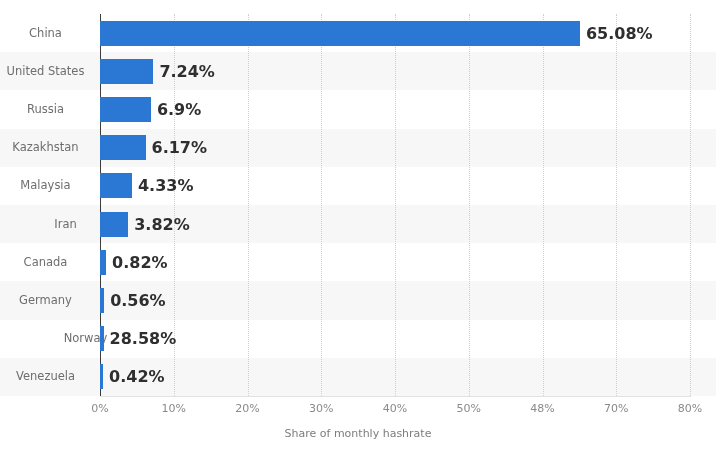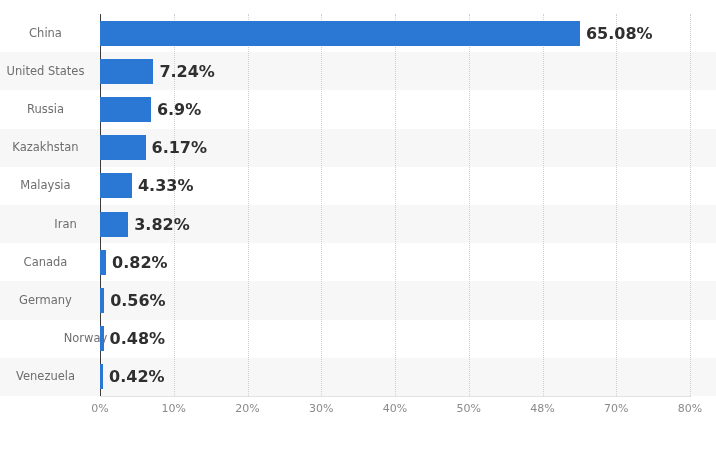--- a/index.html
+++ b/index.html
@@ -163,31 +163,32 @@
       <div class="bar-value" style="top: 121.2px; left: 51.5037px;">6.17%</div>
       <div class="bar" style="top: 159.4px; left: 0px; width: 31.9337px; background: rgb(42, 120, 212);"></div>
       <div class="bar-value" style="top: 159.4px; left: 37.9338px;">4.33%</div>
       <div class="bar" style="top: 197.6px; left: 0px; width: 28.1725px; background: rgb(42, 120, 212);"></div>
       <div class="bar-value" style="top: 197.6px; left: 34.1725px;">3.82%</div>
       <div class="bar" style="top: 235.8px; left: 0px; width: 6.0475px; background: rgb(42, 120, 212);"></div>
       <div class="bar-value" style="top: 235.8px; left: 12.0475px;">0.82%</div>
       <div class="bar" style="top: 274px; left: 0px; width: 4.13px; background: rgb(42, 120, 212);"></div>
       <div class="bar-value" style="top: 274px; left: 10.13px;">0.56%</div>
       <div class="bar" style="top: 312.2px; left: 0px; width: 3.54px; background: rgb(42, 120, 212);"></div>
-      <div class="bar-value" style="top: 312.2px; left: 9.54px;">0.48%</div>
+      <div class="bar-value" style="top: 312.2px; left: 9.54px;">28.58%</div>
       <div class="bar" style="top: 350.4px; left: 0px; width: 3.0975px; background: rgb(42, 120, 212);"></div>
       <div class="bar-value" style="top: 350.4px; left: 9.0975px;">0.42%</div>
     </div>
 
   <div id="ticks-layer">
       <div class="tick-label" style="left: 100px;">0%</div>
       <div class="tick-label" style="left: 173.75px;">10%</div>
       <div class="tick-label" style="left: 247.5px;">20%</div>
       <div class="tick-label" style="left: 321.25px;">30%</div>
       <div class="tick-label" style="left: 395px;">40%</div>
       <div class="tick-label" style="left: 468.75px;">50%</div>
       <div class="tick-label" style="left: 542.5px;">48%</div>
       <div class="tick-label" style="left: 616.25px;">70%</div>
       <div class="tick-label" style="left: 690px;">80%</div>
     </div>
 
+  <div class="axis-title">Share of monthly hashrate</div>
 
 </div>
 
 </body></html>

